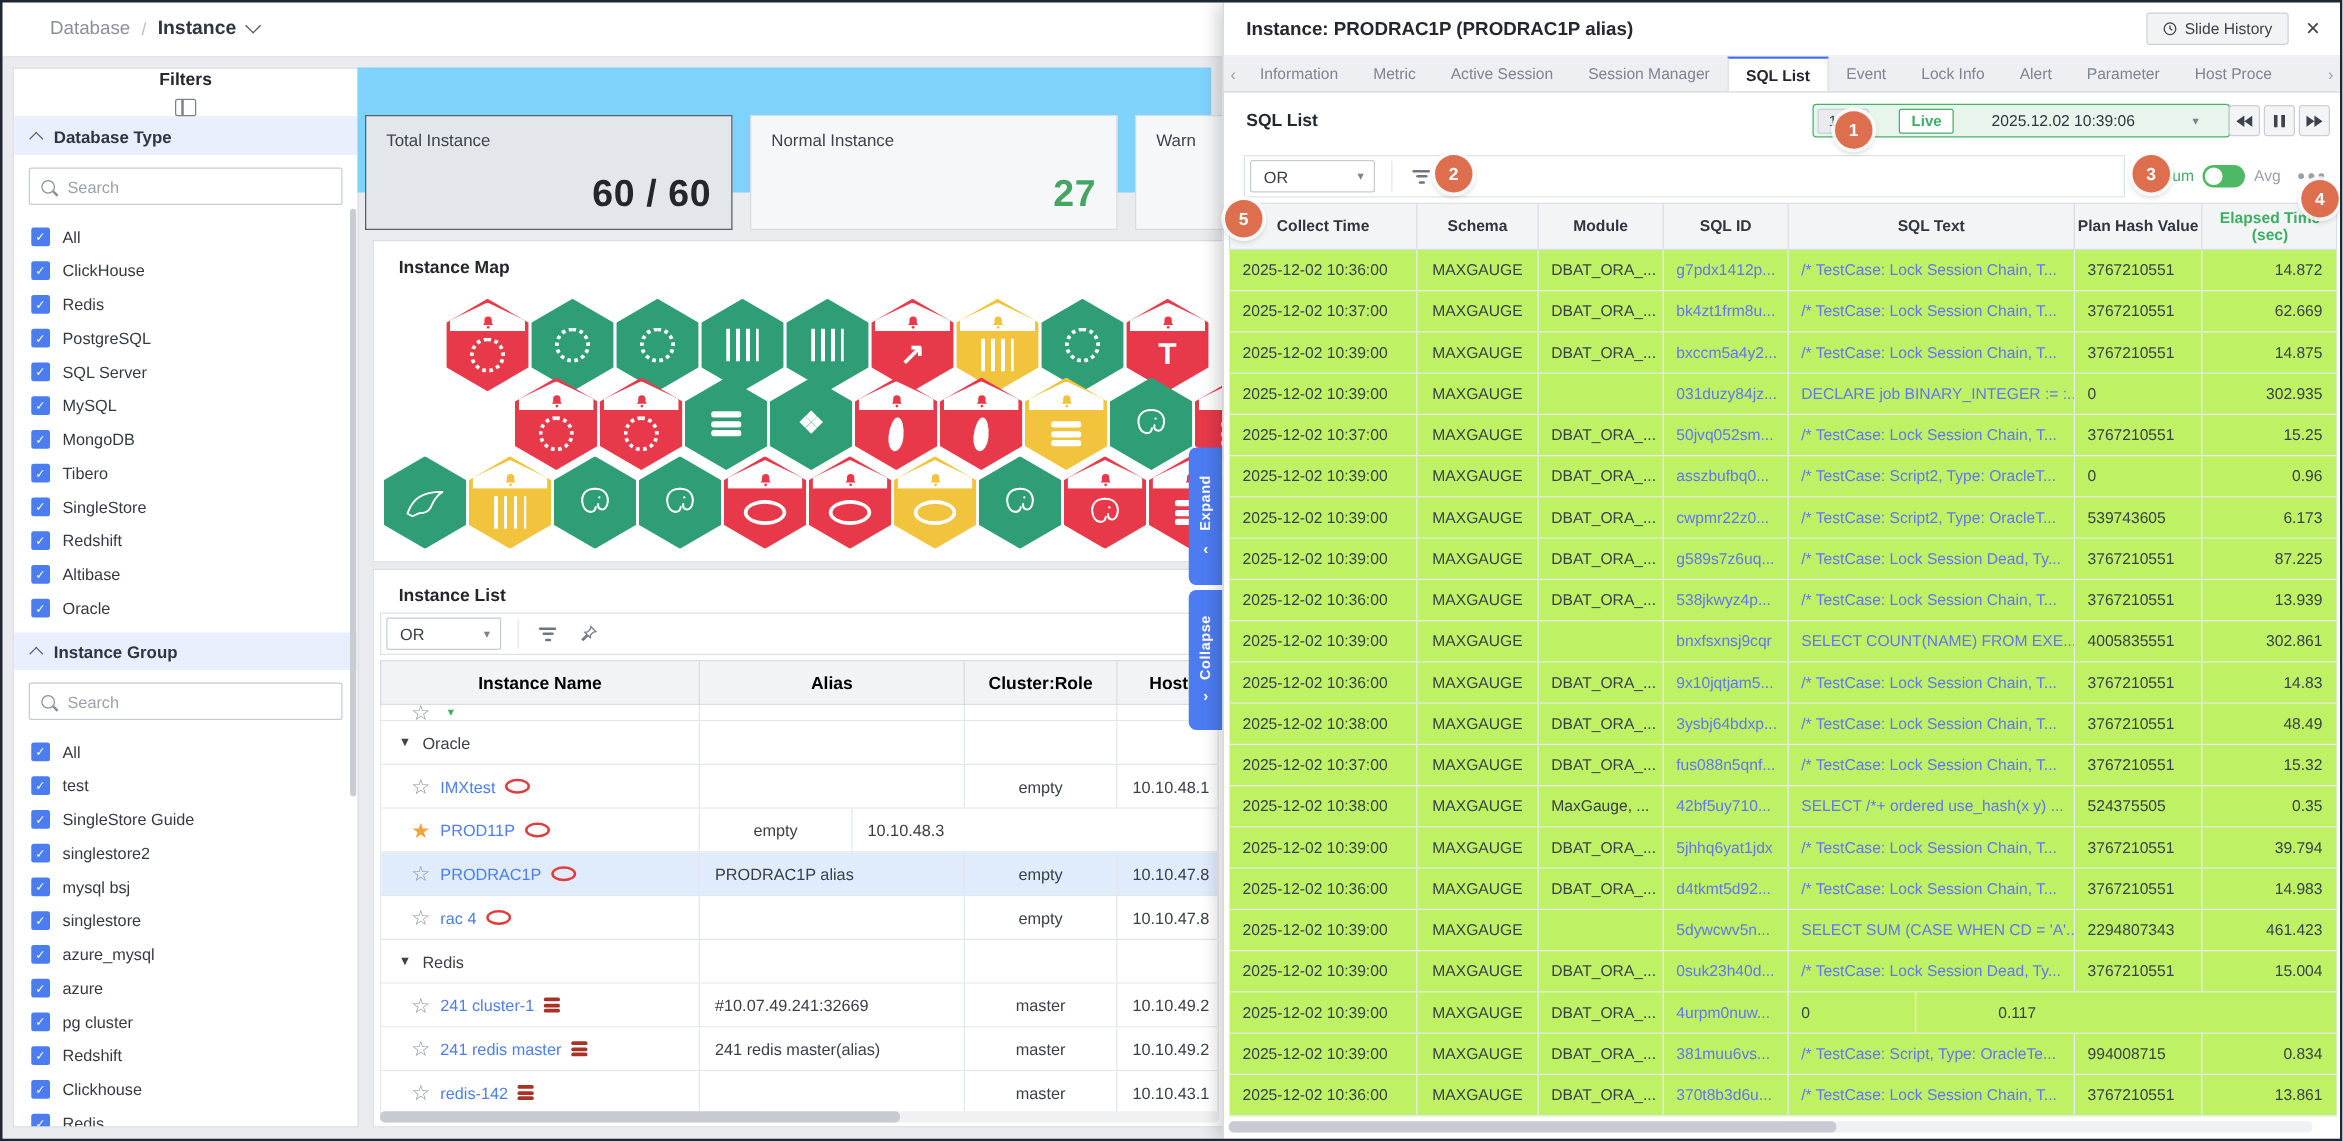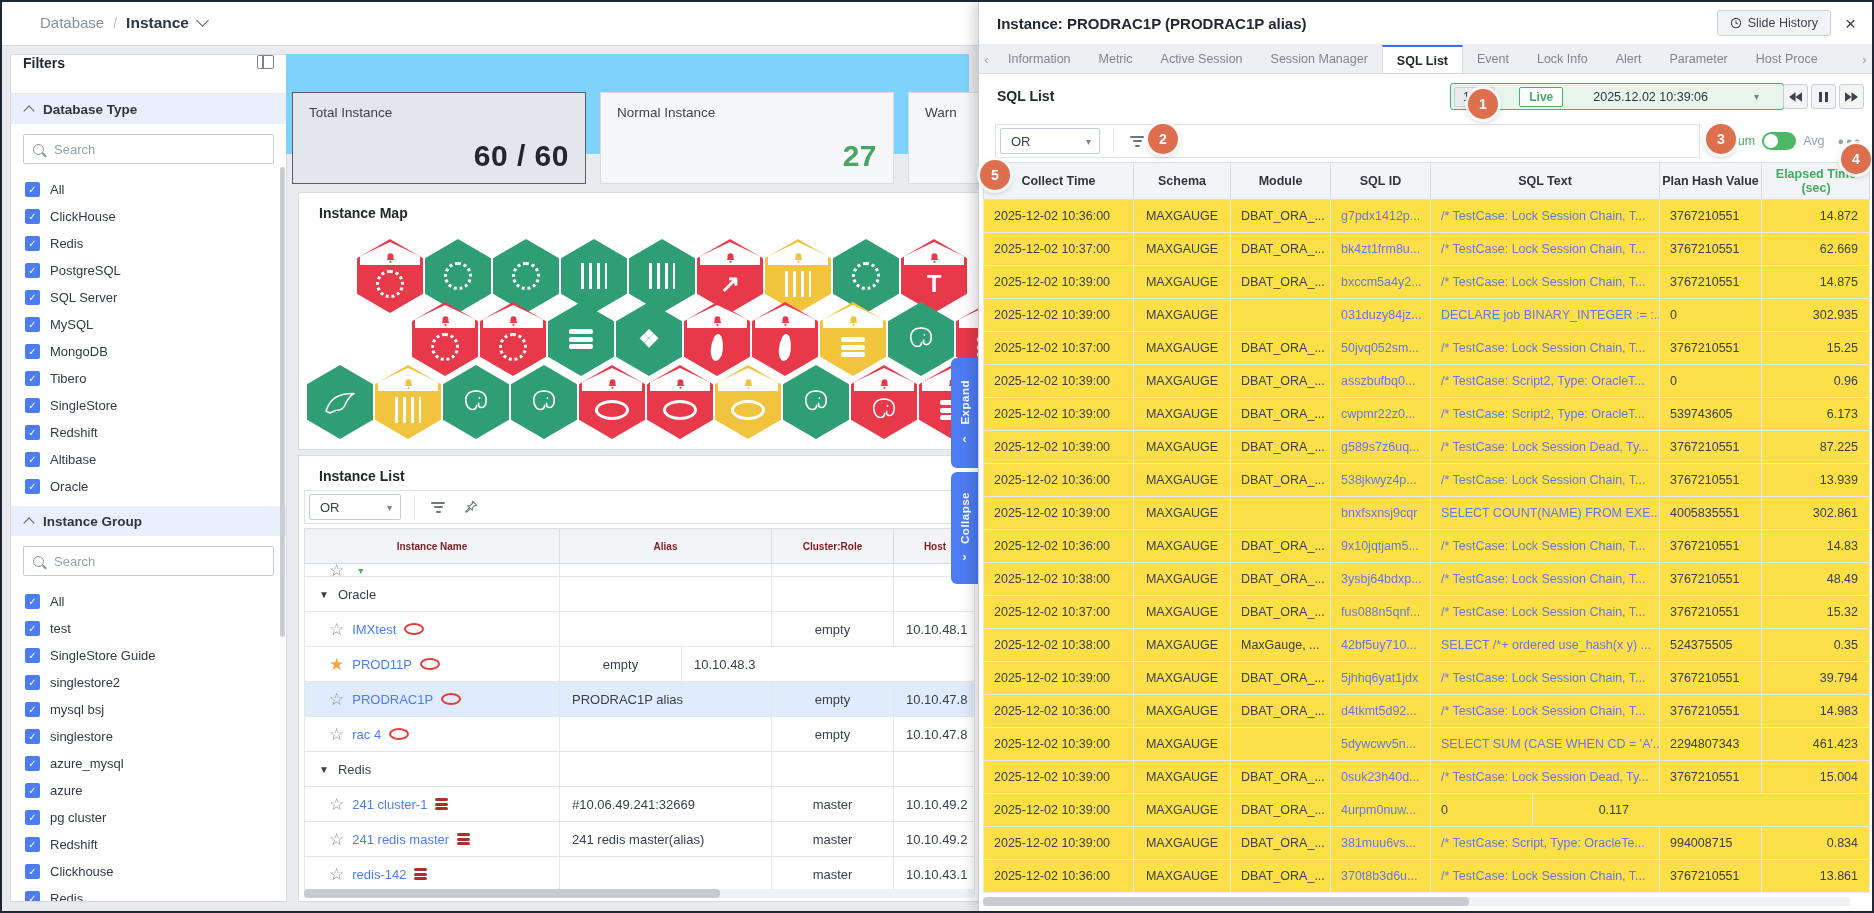--- a/index.html
+++ b/index.html
@@ -9,21 +9,21 @@
 
   
   .topbar{position:absolute;left:0;top:0;right:0;height:46px;background:#fff;border-bottom:1px solid #d9dce1;display:flex;align-items:center;padding-left:40px;box-sizing:border-box;}
   .bc-db{color:#8a9099;font-size:15px;cursor:pointer;}
   .bc-sep{color:#b9bdc3;font-size:14px;margin:0 9px;}
   .bc-cur{color:#2f3640;font-size:15.5px;font-weight:600;}
   .chev-down{width:8px;height:8px;border-right:1.6px solid #4d545d;border-bottom:1.6px solid #4d545d;transform:rotate(45deg);margin:-4px 0 0 9px;}
 
   
   .sidebar{position:absolute;left:10px;top:54px;width:277px;bottom:11px;background:#fff;border:1px solid #d5d9de;box-sizing:border-box;overflow:hidden;}
-  .flt-head{height:38px;display:flex;justify-content:space-between;padding:0 12px;border-bottom:1px solid #e8eaee;font-size:14px;font-weight:700;color:#23272e;}
+  .flt-head{height:38px;display:flex;align-items:center;justify-content:space-between;padding:0 12px;border-bottom:1px solid #e8eaee;font-size:14px;font-weight:700;color:#23272e;flex-direction:column;}
   .collapse-ic{width:15px;height:12px;border:1.5px solid #7b828c;border-radius:2px;position:relative;}
   .collapse-ic::before{content:"";position:absolute;left:4px;top:0;bottom:0;width:1.5px;background:#7b828c;}
   .fsec-head{height:30px;background:#e9effc;display:flex;align-items:center;gap:10px;padding-left:14px;font-size:13.5px;font-weight:700;color:#2f3640;}
   .chev-up{width:7px;height:7px;border-left:1.6px solid #5d646e;border-top:1.6px solid #5d646e;transform:rotate(45deg);margin-top:3px;}
   .fsearch{margin:10px 12px;height:30px;border:1px solid #c6ccd4;border-radius:2px;display:flex;align-items:center;padding:0 9px;gap:8px;box-sizing:border-box;}
   .fsearch input{border:0;outline:0;flex:1;font-size:13px;color:#7f1d1d;font-family:"Liberation Sans",sans-serif;background:transparent;}
   .fsearch input::placeholder{color:#9aa1ab;}
   .mag{width:9px;height:9px;border:1.6px solid #8a9099;border-radius:50%;position:relative;flex:none;}
   .mag::after{content:"";position:absolute;width:5px;height:1.6px;background:#8a9099;transform:rotate(45deg);right:-4px;bottom:-2px;}
   .flist{padding:2px 0 6px 0;}
@@ -66,21 +66,21 @@
   .sel{height:26px;border:1px solid #c6ccd4;border-radius:2px;background:#fff;display:flex;align-items:center;justify-content:space-between;padding:0 8px 0 10px;font-size:13px;color:#3a4049;box-sizing:border-box;cursor:pointer;}
   .il-toolbar .sel{width:92px;margin-left:4px;}
   .caret{color:#7b828c;font-size:10px;}
   .vdiv{width:1px;height:24px;background:#e2e5e9;margin:0 13px;}
   .funnel{display:flex;flex-direction:column;align-items:center;gap:2.5px;cursor:pointer;padding:3px;}
   .funnel i{display:block;height:2px;background:#6f7681;border-radius:1px;}
   .funnel i:nth-child(1){width:14px;}.funnel i:nth-child(2){width:9px;}.funnel i:nth-child(3){width:5px;}
   .pin{margin-left:16px;cursor:pointer;display:flex;}
   .il-table{position:absolute;left:5px;top:72px;right:5px;bottom:0;}
   .il-head{display:flex;height:36px;background:#f1f3f6;border:1px solid #d9dde2;box-sizing:border-box;}
-  .il-head span{display:flex;align-items:center;justify-content:center;font-size:10px;font-weight:700;color:#7f1d1d;border-right:1px solid #d9dde2;box-sizing:border-box;overflow:hidden;white-space:nowrap;flex:none;}
+  .il-head span{display:flex;align-items:center;justify-content:center;font-size:14px;font-weight:700;color:#000000;border-right:1px solid #d9dde2;box-sizing:border-box;overflow:hidden;white-space:nowrap;flex:none;}
   .ilc0{width:255px;}.ilc1{width:212px;}.ilc2{width:122px;}.ilc3{width:82px;border-right:none!important;}
   .il-body{overflow:hidden;height:332px;border-left:1px solid #e4e7ea;border-right:1px solid #e4e7ea;}
   .il-row{display:flex;height:34px;border-bottom:1px solid #e4e7ea;background:#fff;cursor:pointer;}
   .il-row.partial{height:12px;}
   .il-row.selected{background:#e0ebfc;}
   .il-cell{display:flex;align-items:center;font-size:13px;color:#3a4049;border-right:1px solid #e4e7ea;box-sizing:border-box;overflow:hidden;white-space:nowrap;flex:none;}
   .il-cell.ilc3{border-right:none;}
   .il-cell.ilc0{padding-left:24px;gap:8px;}
   .il-cell.ilc1{padding-left:12px;}
   .il-cell.ilc2{justify-content:center;}
@@ -131,21 +131,21 @@
   .toggle{width:34px;height:18px;border-radius:9px;background:#4db865;position:relative;cursor:pointer;}
   .toggle .knob{position:absolute;left:2px;top:2px;width:14px;height:14px;border-radius:50%;background:#fff;}
   .more{color:#9aa1ab;font-size:11px;letter-spacing:1.5px;margin-left:6px;cursor:pointer;}
 
   
   .sql-table{position:absolute;top:160px;left:4px;right:2px;bottom:16px;overflow:hidden;}
   .sqlh{display:flex;height:38px;background:#f2f4f6;border:1px solid #d9dde3;box-sizing:border-box;}
   .sqlh span{display:flex;align-items:center;justify-content:center;text-align:center;font-size:12.5px;font-weight:700;color:#2f3640;border-right:1px solid #d9dde3;box-sizing:border-box;line-height:1.15;flex:none;overflow:hidden;}
   .sqlh span:last-child{border-right:none;color:#3fae63;}
   .sqc0{width:150px;}.sqc1{width:97px;}.sqc2{width:100px;}.sqc3{width:100px;}.sqc4{width:229px;}.sqc5{width:102px;}.sqc6{width:108px;}
-  .sq-row{display:flex;height:33px;border-bottom:1px solid #e7eaee;border-left:1px solid #e7eaee;border-right:1px solid #e7eaee;box-sizing:border-box;background:#fde047;}
+  .sq-row{display:flex;height:33px;border-bottom:1px solid #e7eaee;border-left:1px solid #e7eaee;border-right:1px solid #e7eaee;box-sizing:border-box;background:#bef264;}
   .sq-row span{display:flex;align-items:center;font-size:12.5px;color:#3a4049;border-right:1px solid #e7eaee;box-sizing:border-box;white-space:nowrap;overflow:hidden;flex:none;}
   .sq-row span:last-child{border-right:none;}
   .sq-row .sqc0{padding-left:10px;}
   .sq-row .sqc1{justify-content:center;}
   .sq-row .sqc2{padding-left:10px;}
   .sq-row .sqc3{padding-left:10px;color:#6574f0;cursor:pointer;}
   .sq-row .sqc4{padding-left:10px;color:#6574f0;cursor:pointer;}
   .sq-row .sqc5{padding-left:10px;}
   .sq-row .sqc6{justify-content:flex-end;padding-right:12px;}
   .hscroll{position:absolute;bottom:5px;left:4px;right:22px;height:9px;background:#f0f1f3;border-radius:4px;}
@@ -686,21 +686,21 @@
           <div class="il-row">
             <div class="il-cell ilc0">
               <span class="star">☆</span>
               <span class="iname">241 cluster-1</span>
               <span class="i-redis-sm">
                 <i></i>
                 <i></i>
                 <i></i>
               </span>
             </div>
-            <div class="il-cell ilc1">#10.06.49.241:32669</div>
+            <div class="il-cell ilc1">#10.07.49.241:32669</div>
             <div class="il-cell ilc2">master</div>
             <div class="il-cell ilc3">10.10.49.2</div>
           </div>
           <div class="il-row">
             <div class="il-cell ilc0">
               <span class="star">☆</span>
               <span class="iname">241 redis master</span>
               <span class="i-redis-sm">
                 <i></i>
                 <i></i>

